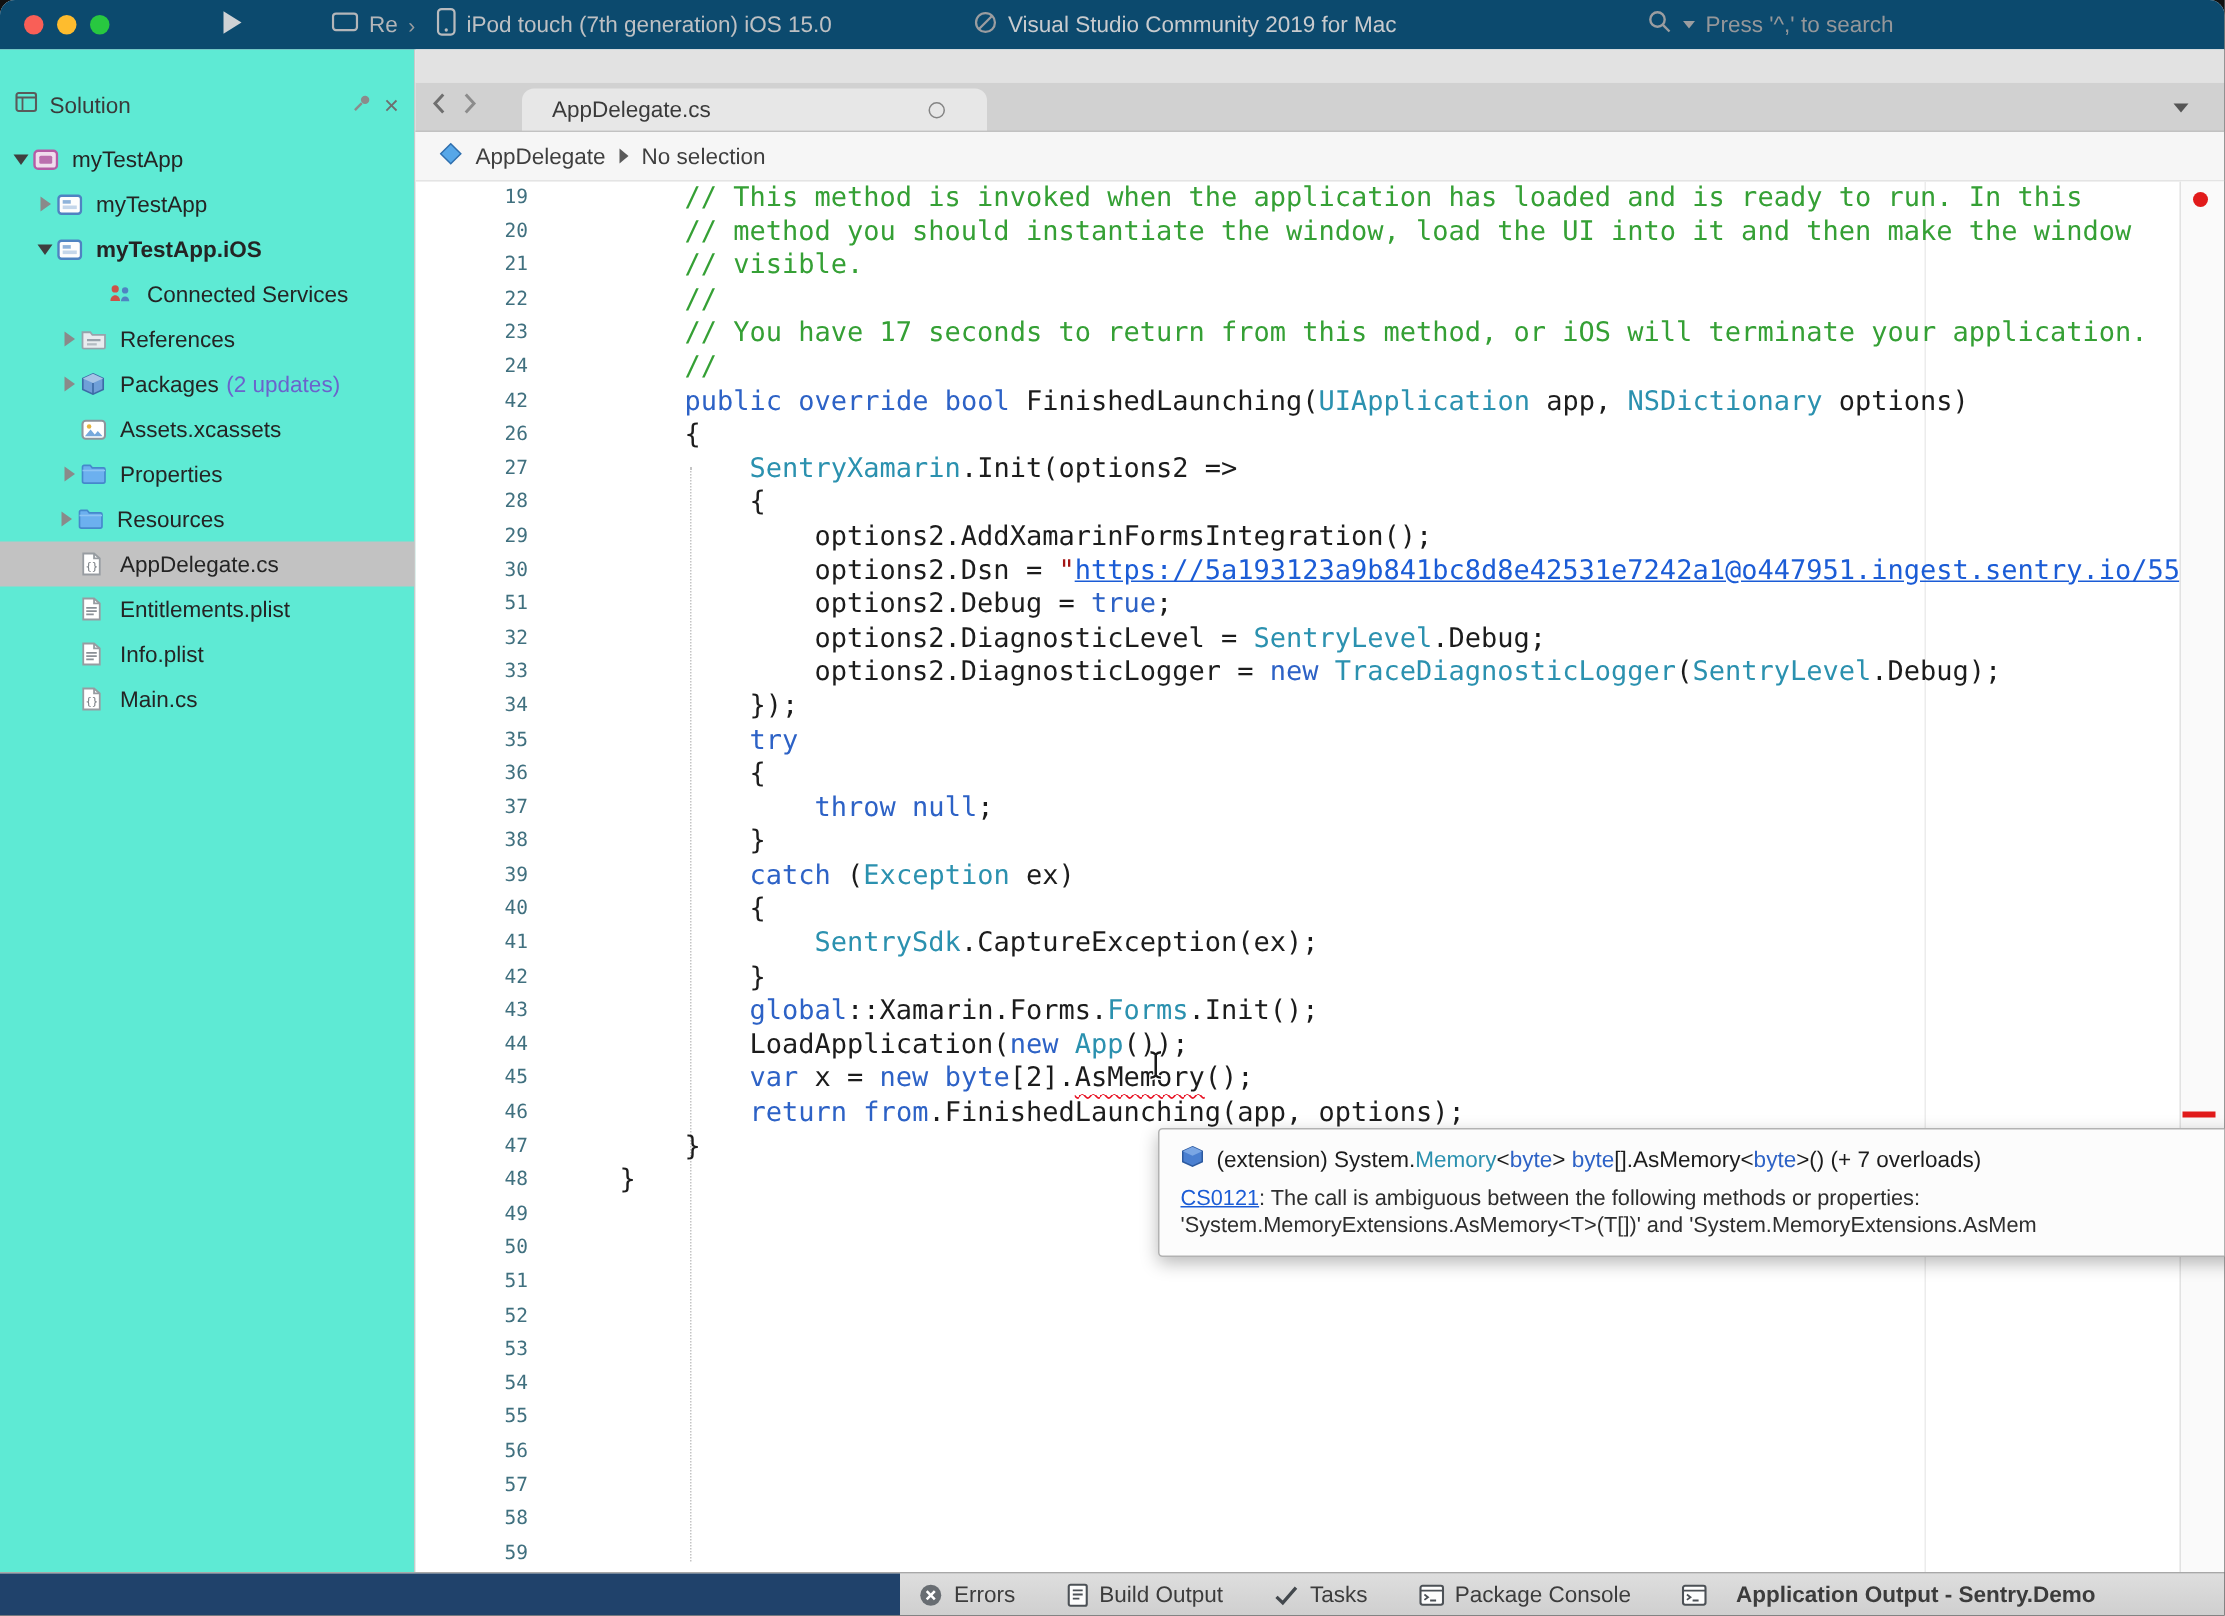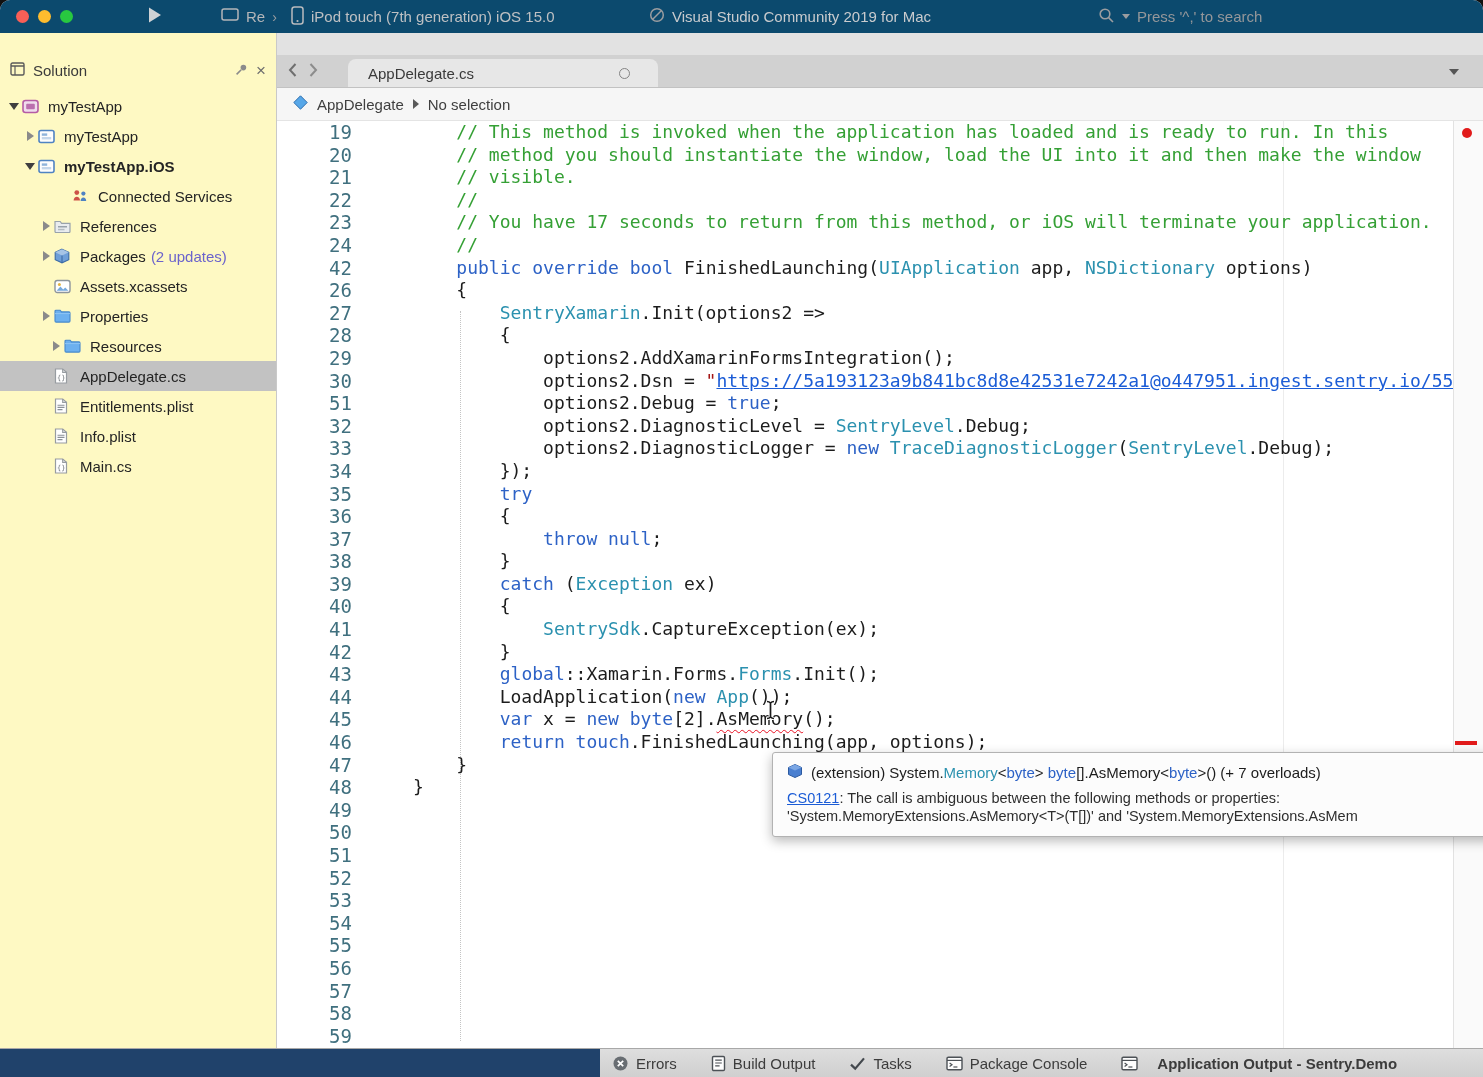--- a/index.html
+++ b/index.html
@@ -14,21 +14,21 @@
   .tb-run{left:147px}
   .tb-chip{left:221px;color:#b4b6b9}
   .tb-chip .chev{font-size:14px;color:#9b9da0}
   .tb-device{left:291px}
   .tb-title{left:649px;color:#c9cbce}
   .tb-search{left:1098px;color:#95979a}
   .caret-down{width:0;height:0;border-left:4px solid transparent;border-right:4px solid transparent;border-top:5px solid #9b9da0;}
   
   .main{position:absolute;top:33px;left:0;right:0;bottom:29px;}
   
-  .sidebar{position:absolute;top:0;left:0;width:277px;bottom:0;background:#fef9c3;border-right:1px solid #c9c9c9;box-sizing:border-box;}
+  .sidebar{position:absolute;top:0;left:0;width:277px;bottom:0;background:#5eead4;border-right:1px solid #c9c9c9;box-sizing:border-box;}
   .pad-header{position:absolute;top:22px;left:0;right:0;height:30px;display:flex;align-items:center;padding:0 10px;gap:8px;color:#3a3a3a;font-size:15px;}
   .pad-header .spacer{flex:1}
   .pad-close{font-size:17px;color:#6e6e6e;line-height:1;}
   .tree{position:absolute;top:58px;left:0;right:0;}
   .tree-row{display:flex;align-items:center;height:30px;font-size:15px;}
   .tree-row.selected{background:#c2c2c2;}
   .disc{width:16px;height:16px;display:inline-flex;align-items:center;justify-content:center;flex:none;}
   .disc-down::before{content:"";border-left:5px solid transparent;border-right:5px solid transparent;border-top:7px solid #3f3f3f;}
   .disc-right::before{content:"";border-top:5px solid transparent;border-bottom:5px solid transparent;border-left:7px solid #8a8a8a;}
   .tree-icon{width:20px;height:17px;display:inline-flex;align-items:center;flex:none;margin-right:6px;}
@@ -41,21 +41,21 @@
   .navbtns{position:absolute;left:10px;top:0;height:33px;display:flex;align-items:center;gap:10px;}
   .tab{position:absolute;left:71px;top:4px;bottom:0;width:310px;background:#e7e7e7;border-radius:8px 8px 0 0;}
   .tab-title{position:absolute;left:20px;top:0;height:29px;display:flex;align-items:center;font-size:15px;color:#3a3a3a;}
   .tab-dot{position:absolute;right:28px;top:9px;width:9px;height:9px;border:1.5px solid #848484;border-radius:50%;}
   .strip-caret{position:absolute;right:24px;top:14px;width:0;height:0;border-left:5px solid transparent;border-right:5px solid transparent;border-top:6px solid #555;}
   .breadcrumb{position:absolute;top:55px;left:0;right:0;height:33px;background:#f6f6f6;border-bottom:1px solid #e4e4e4;box-sizing:border-box;display:flex;align-items:center;padding-left:16px;gap:9px;font-size:15px;color:#3f3f3f;}
   .bc-sep{width:0;height:0;border-top:5px solid transparent;border-bottom:5px solid transparent;border-left:6px solid #5a5a5a;}
   
   .code-wrap{position:absolute;top:88px;left:0;right:30px;bottom:0;overflow:hidden;font-family:"DejaVu Sans Mono",monospace;}
   .gutter{position:absolute;top:0;left:0;width:75px;text-align:right;color:#40707f;}
-  .ln{height:22.6px;line-height:22.6px;font-size:19px;}
+  .ln{height:22.6px;line-height:22.6px;font-size:13px;}
   .code-lines{position:absolute;top:0;left:136px;right:0;}
   .code-line{height:22.6px;line-height:22.6px;font-size:18px;white-space:pre;}
   .tok-cm{color:#35a035}
   .tok-kw{color:#2d62c6}
   .tok-ty{color:#2b91af}
   .tok-st{color:#a31515}
   .tok-pl{color:#1c1c1c}
   .tok-lnk{color:#1b5cd6;text-decoration:underline;}
   .tok-sq{color:#1c1c1c;text-decoration:underline;text-decoration-style:wavy;text-decoration-color:#e81123;text-decoration-thickness:1px;text-underline-offset:4px;}
   .ruler-line{position:absolute;top:0;bottom:0;left:1006px;width:1px;background:#ececec;}
@@ -244,21 +244,21 @@
     <span class="disc disc-right"></span>
     <span class="tree-icon">
               <svg width="17" height="14" viewBox="0 0 17 14">
                 <path d="M1 2.2a1 1 0 0 1 1-1h4.1l1.4 1.7H15a1 1 0 0 1 1 1v8a1.2 1.2 0 0 1-1.2 1.2H2.2A1.2 1.2 0 0 1 1 11.9z" fill="#6cb0ef" stroke="#4588cc" stroke-width="1.1"></path>
                 <path d="M1 4.6h15" stroke="#8ec4f4" stroke-width="1"></path>
               </svg>
             </span>
     <span class="tree-label">Properties</span>
     <span class="tree-suffix"></span>
   </div>
-          <div class="tree-row" style="padding-left: 48px;">
+          <div class="tree-row" style="padding-left: 36px;">
     <span class="disc disc-right"></span>
     <span class="tree-icon">
               <svg width="17" height="14" viewBox="0 0 17 14">
                 <path d="M1 2.2a1 1 0 0 1 1-1h4.1l1.4 1.7H15a1 1 0 0 1 1 1v8a1.2 1.2 0 0 1-1.2 1.2H2.2A1.2 1.2 0 0 1 1 11.9z" fill="#6cb0ef" stroke="#4588cc" stroke-width="1.1"></path>
                 <path d="M1 4.6h15" stroke="#8ec4f4" stroke-width="1"></path>
               </svg>
             </span>
     <span class="tree-label">Resources</span>
     <span class="tree-suffix"></span>
   </div>
@@ -414,21 +414,21 @@
             <div class="code-line"><span class="tok-pl">        {</span></div>
             <div class="code-line"><span class="tok-pl">            </span><span class="tok-kw">throw</span><span class="tok-pl"> </span><span class="tok-kw">null</span><span class="tok-pl">;</span></div>
             <div class="code-line"><span class="tok-pl">        }</span></div>
             <div class="code-line"><span class="tok-pl">        </span><span class="tok-kw">catch</span><span class="tok-pl"> (</span><span class="tok-ty">Exception</span><span class="tok-pl"> ex)</span></div>
             <div class="code-line"><span class="tok-pl">        {</span></div>
             <div class="code-line"><span class="tok-pl">            </span><span class="tok-ty">SentrySdk</span><span class="tok-pl">.CaptureException(ex);</span></div>
             <div class="code-line"><span class="tok-pl">        }</span></div>
             <div class="code-line"><span class="tok-pl">        </span><span class="tok-kw">global</span><span class="tok-pl">::Xamarin.Forms.</span><span class="tok-ty">Forms</span><span class="tok-pl">.Init();</span></div>
             <div class="code-line"><span class="tok-pl">        LoadApplication(</span><span class="tok-kw">new</span><span class="tok-pl"> </span><span class="tok-ty">App</span><span class="tok-pl">());</span></div>
             <div class="code-line"><span class="tok-pl">        </span><span class="tok-kw">var</span><span class="tok-pl"> x = </span><span class="tok-kw">new</span><span class="tok-pl"> </span><span class="tok-kw">byte</span><span class="tok-pl">[2].</span><span class="tok-sq">AsMemory</span><span class="tok-pl">();</span></div>
-            <div class="code-line"><span class="tok-pl">        </span><span class="tok-kw">return</span><span class="tok-pl"> </span><span class="tok-kw">touch</span><span class="tok-pl">.FinishedLaunching(app, options);</span></div>
+            <div class="code-line"><span class="tok-pl">        </span><span class="tok-kw">return</span><span class="tok-pl"> </span><span class="tok-kw">from</span><span class="tok-pl">.FinishedLaunching(app, options);</span></div>
             <div class="code-line"><span class="tok-pl">    }</span></div>
             <div class="code-line"><span class="tok-pl">}</span></div>
             <div class="code-line"></div>
             <div class="code-line"></div>
             <div class="code-line"></div>
             <div class="code-line"></div>
             <div class="code-line"></div>
             <div class="code-line"></div>
             <div class="code-line"></div>
             <div class="code-line"></div>

